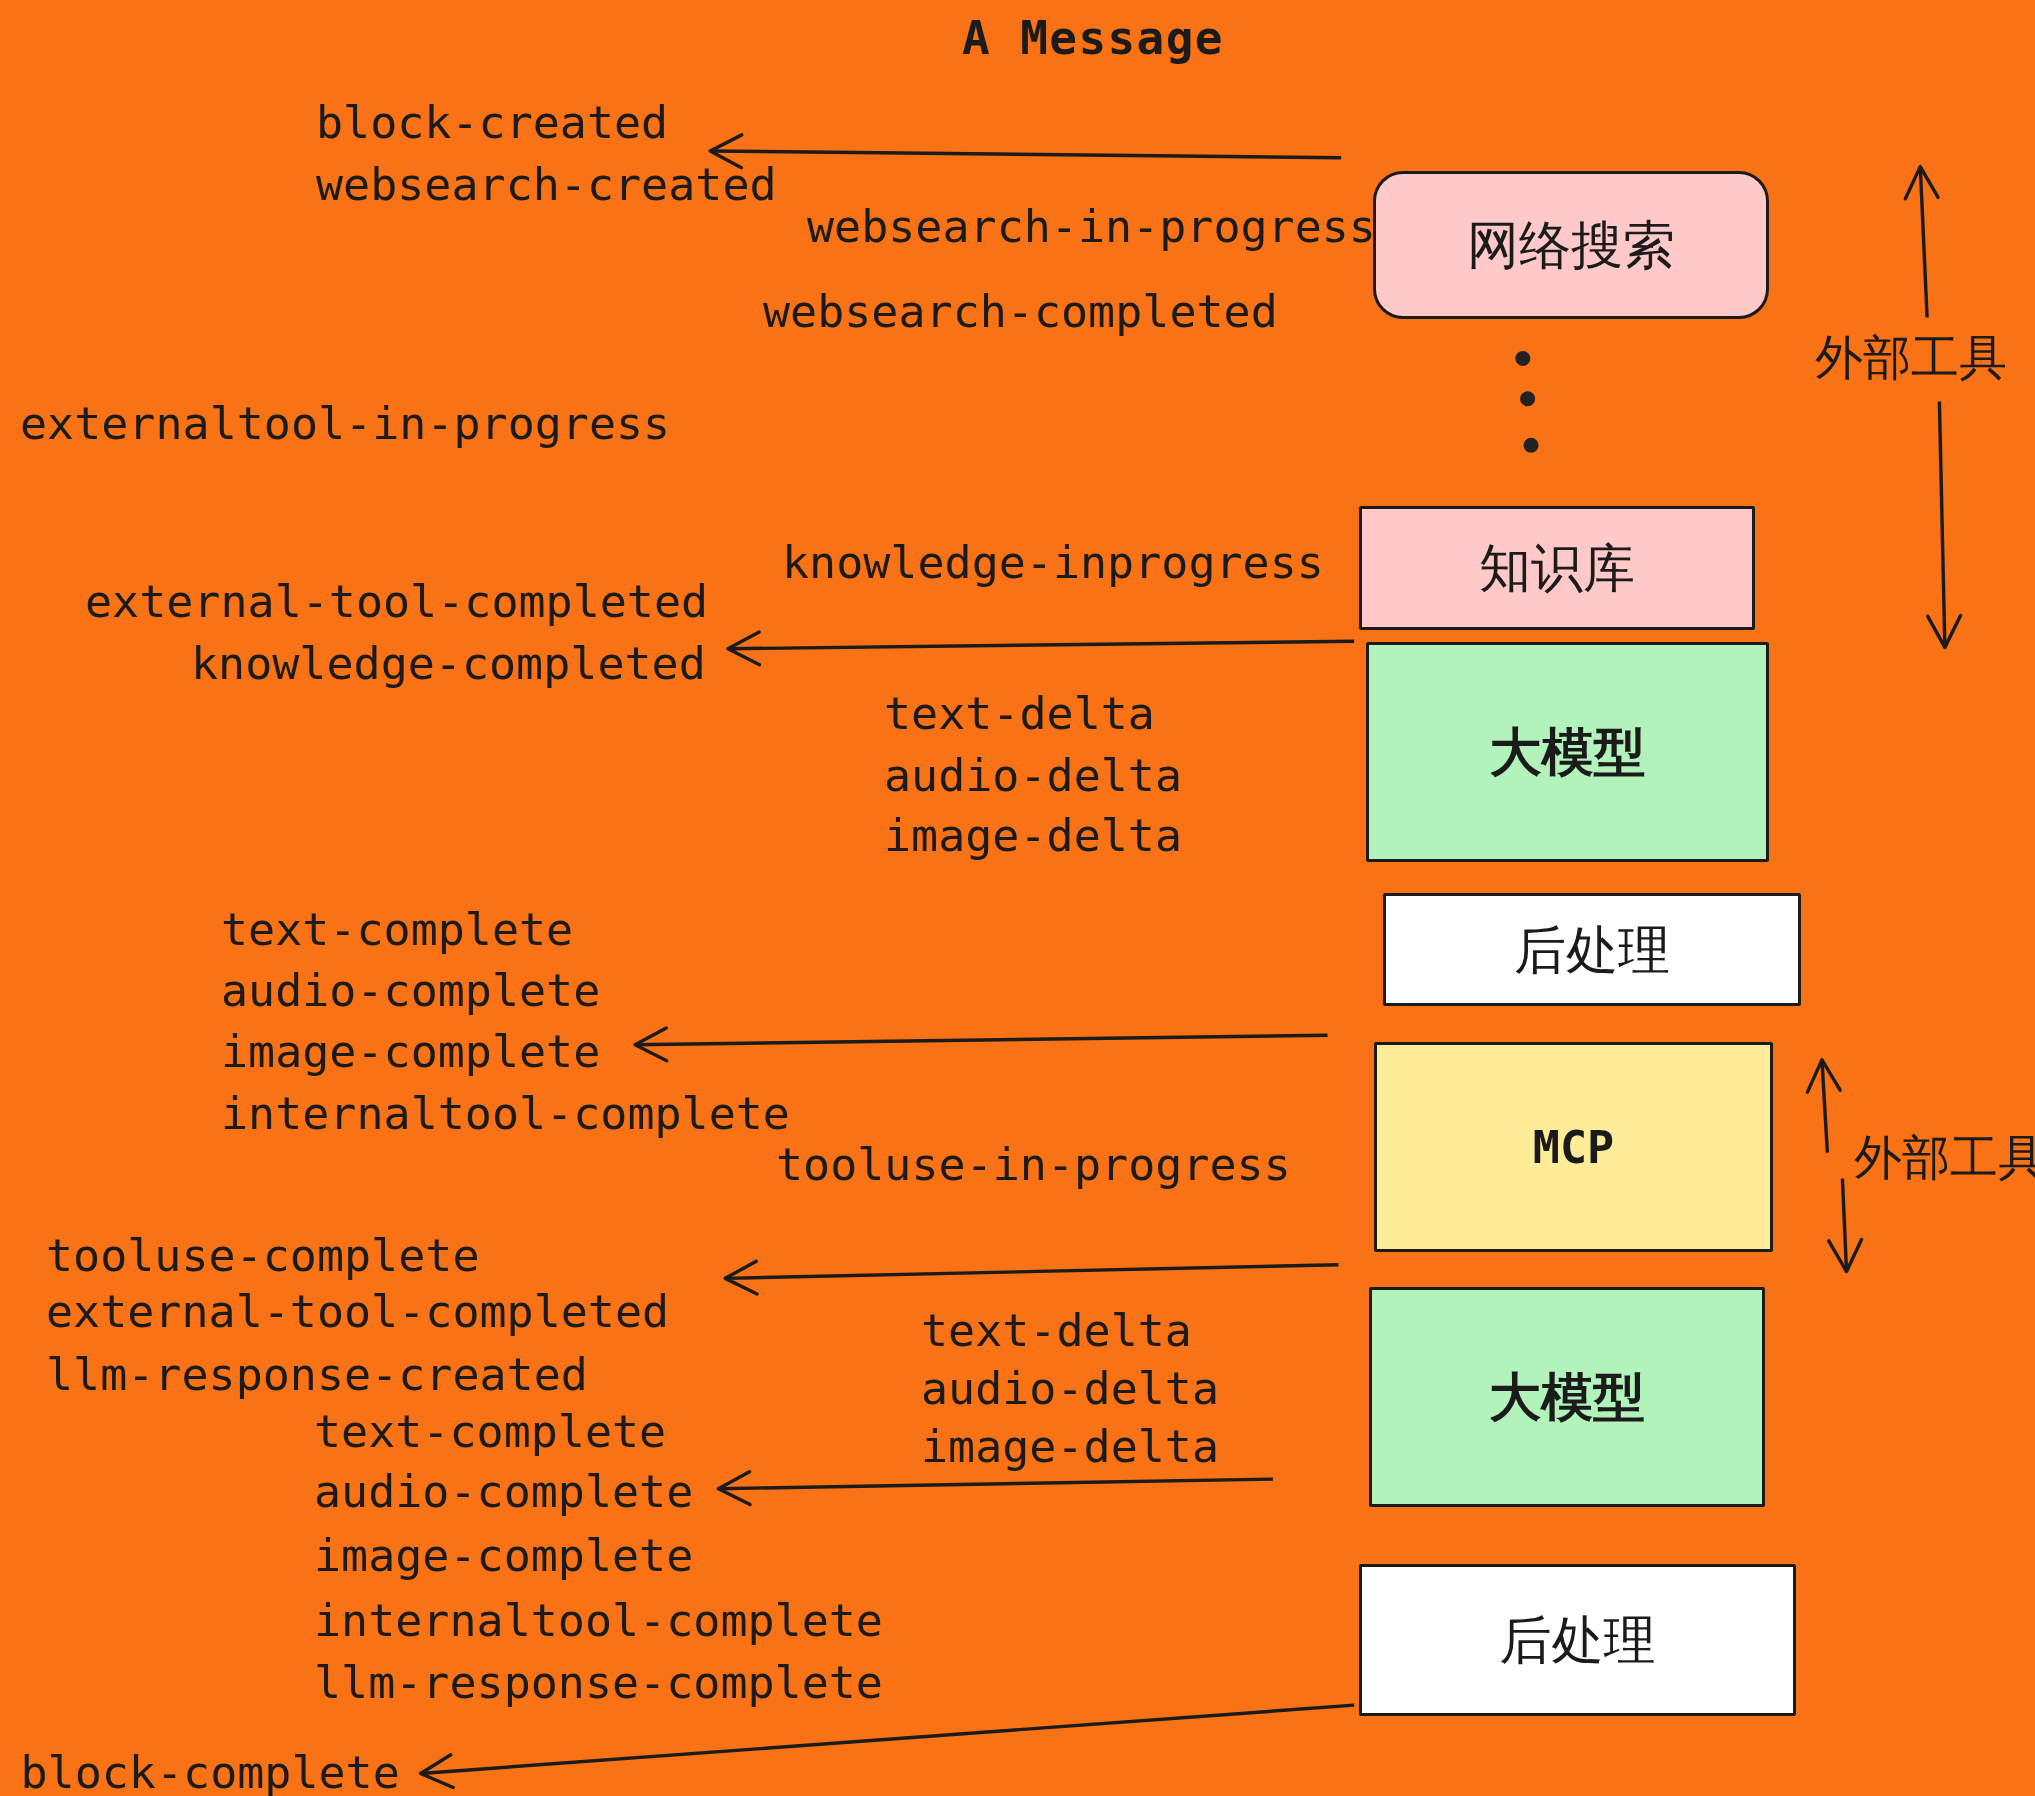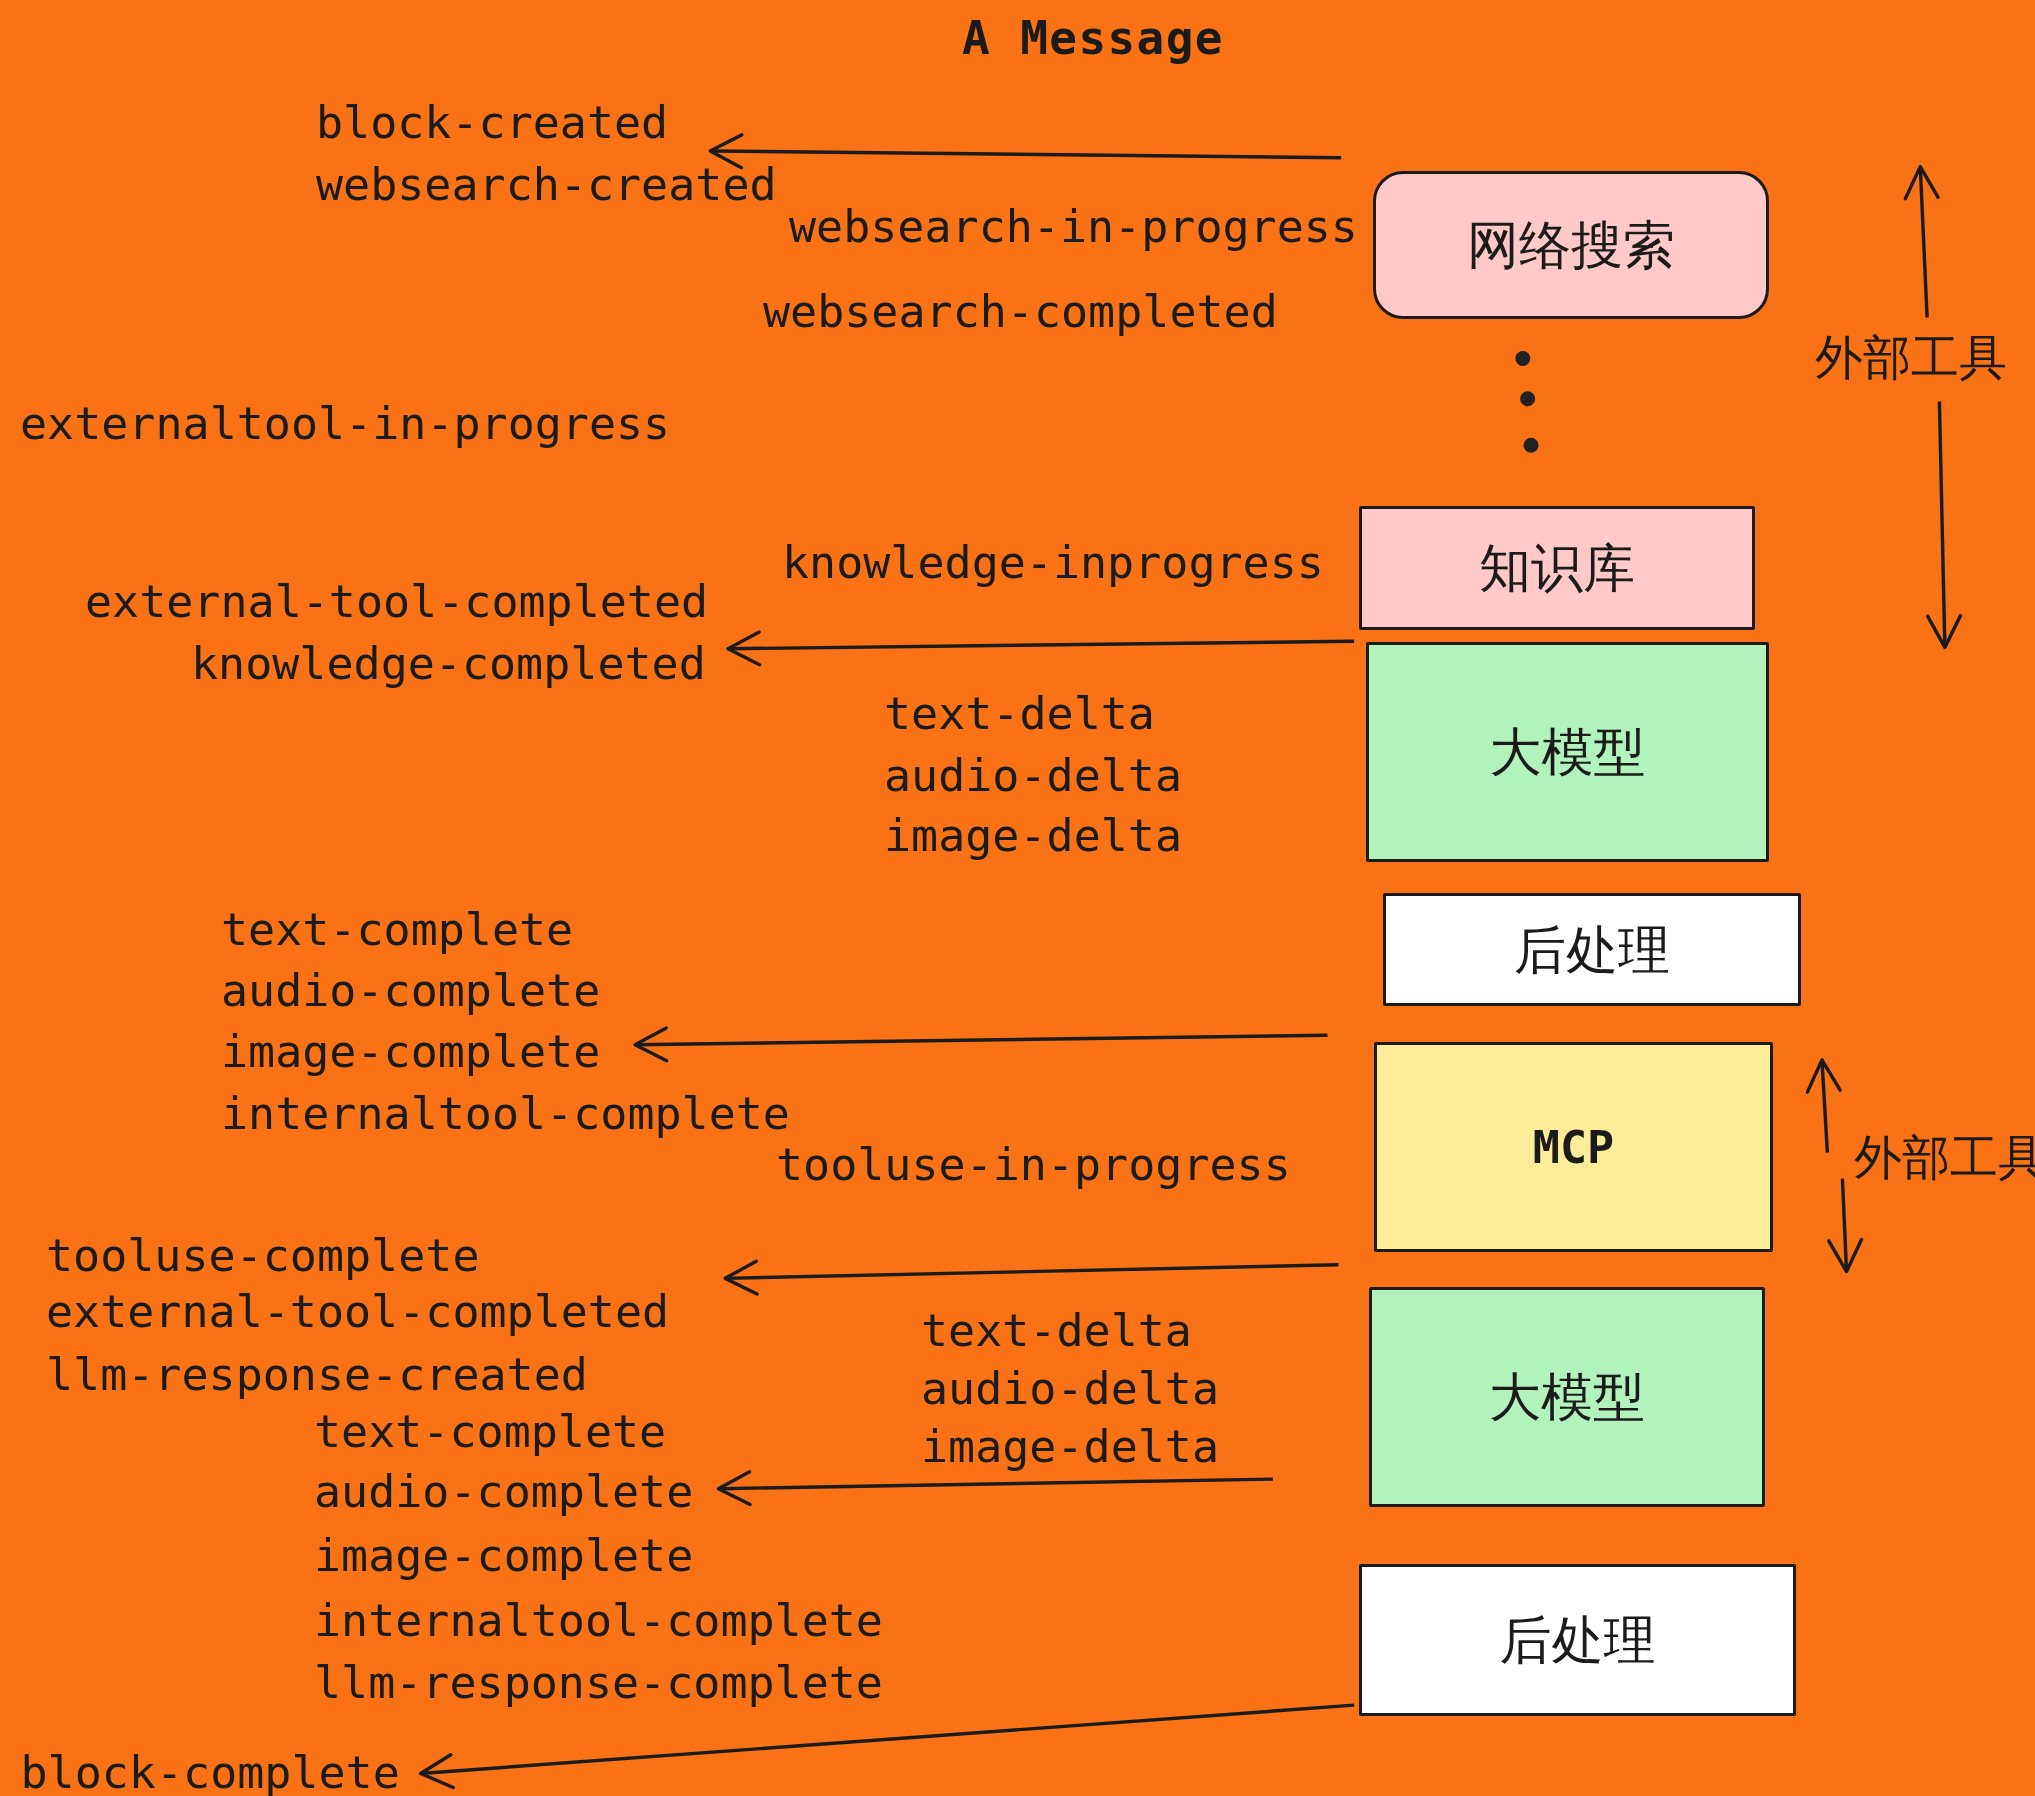--- a/index.html
+++ b/index.html
@@ -7,21 +7,21 @@
           font-family:"DejaVu Sans Mono", monospace;color:#1b1b1b;}
   .overlay{position:absolute;left:0;top:0;width:100%;height:100%;z-index:1;}
   .title{position:absolute;left:962px;top:15px;font-size:46px;line-height:1;letter-spacing:1.4px;
          font-weight:bold;z-index:2;}
   .ev{position:absolute;font-size:45px;line-height:1;white-space:nowrap;z-index:2;font-weight:500;}
   .box{position:absolute;border:3.4px solid #1b1b1b;border-radius:2px;display:flex;
        align-items:center;justify-content:center;z-index:2;box-sizing:border-box;}
   .box .lbl{font-family:"DejaVu Sans", sans-serif;font-size:52px;line-height:1;}
   .box .lbl-mono{font-family:"DejaVu Sans Mono", monospace;font-size:45px;line-height:1;font-weight:bold;}
   .pink{background:#ffc9c9;}
-  .green{background:#b2f2bb;}
+  .green{background:#b2f2bb;font-weight:bold;}
   .yellow{background:#ffec99;}
   .white{background:#ffffff;align-items:center;}
   .side{position:absolute;font-family:"DejaVu Sans", sans-serif;font-size:48px;line-height:1;
         white-space:nowrap;z-index:2;}
 </style>
 </head>
 <body>
 
 <div class="canvas">
 
@@ -80,21 +80,21 @@
 
   <div class="box white" style="left:1359px;top:1564px;width:437px;height:152px;">
     <span class="lbl">后处理</span>
   </div>
 
   <div class="side" style="left:1815px;top:333px;">外部工具</div>
   <div class="side" style="left:1854px;top:1133px;">外部工具</div>
 
   <span class="ev" style="left:316px;top:100px;">block-created</span>
   <span class="ev" style="left:316px;top:162px;">websearch-created</span>
-  <span class="ev" style="left:789px;top:204px;">websearch-in-progress</span>
+  <span class="ev" style="left:807px;top:204px;">websearch-in-progress</span>
   <span class="ev" style="left:763px;top:289px;">websearch-completed</span>
   <span class="ev" style="left:20px;top:401px;">externaltool-in-progress</span>
   <span class="ev" style="left:782px;top:540px;text-align:right;">knowledge-inprogress</span>
   <span class="ev" style="left:85px;top:579px;">external-tool-completed</span>
   <span class="ev" style="left:191px;top:641px;">knowledge-completed</span>
 
   <span class="ev" style="left:884px;top:691px;">text-delta</span>
   <span class="ev" style="left:884px;top:753px;">audio-delta</span>
   <span class="ev" style="left:884px;top:813px;">image-delta</span>
 

